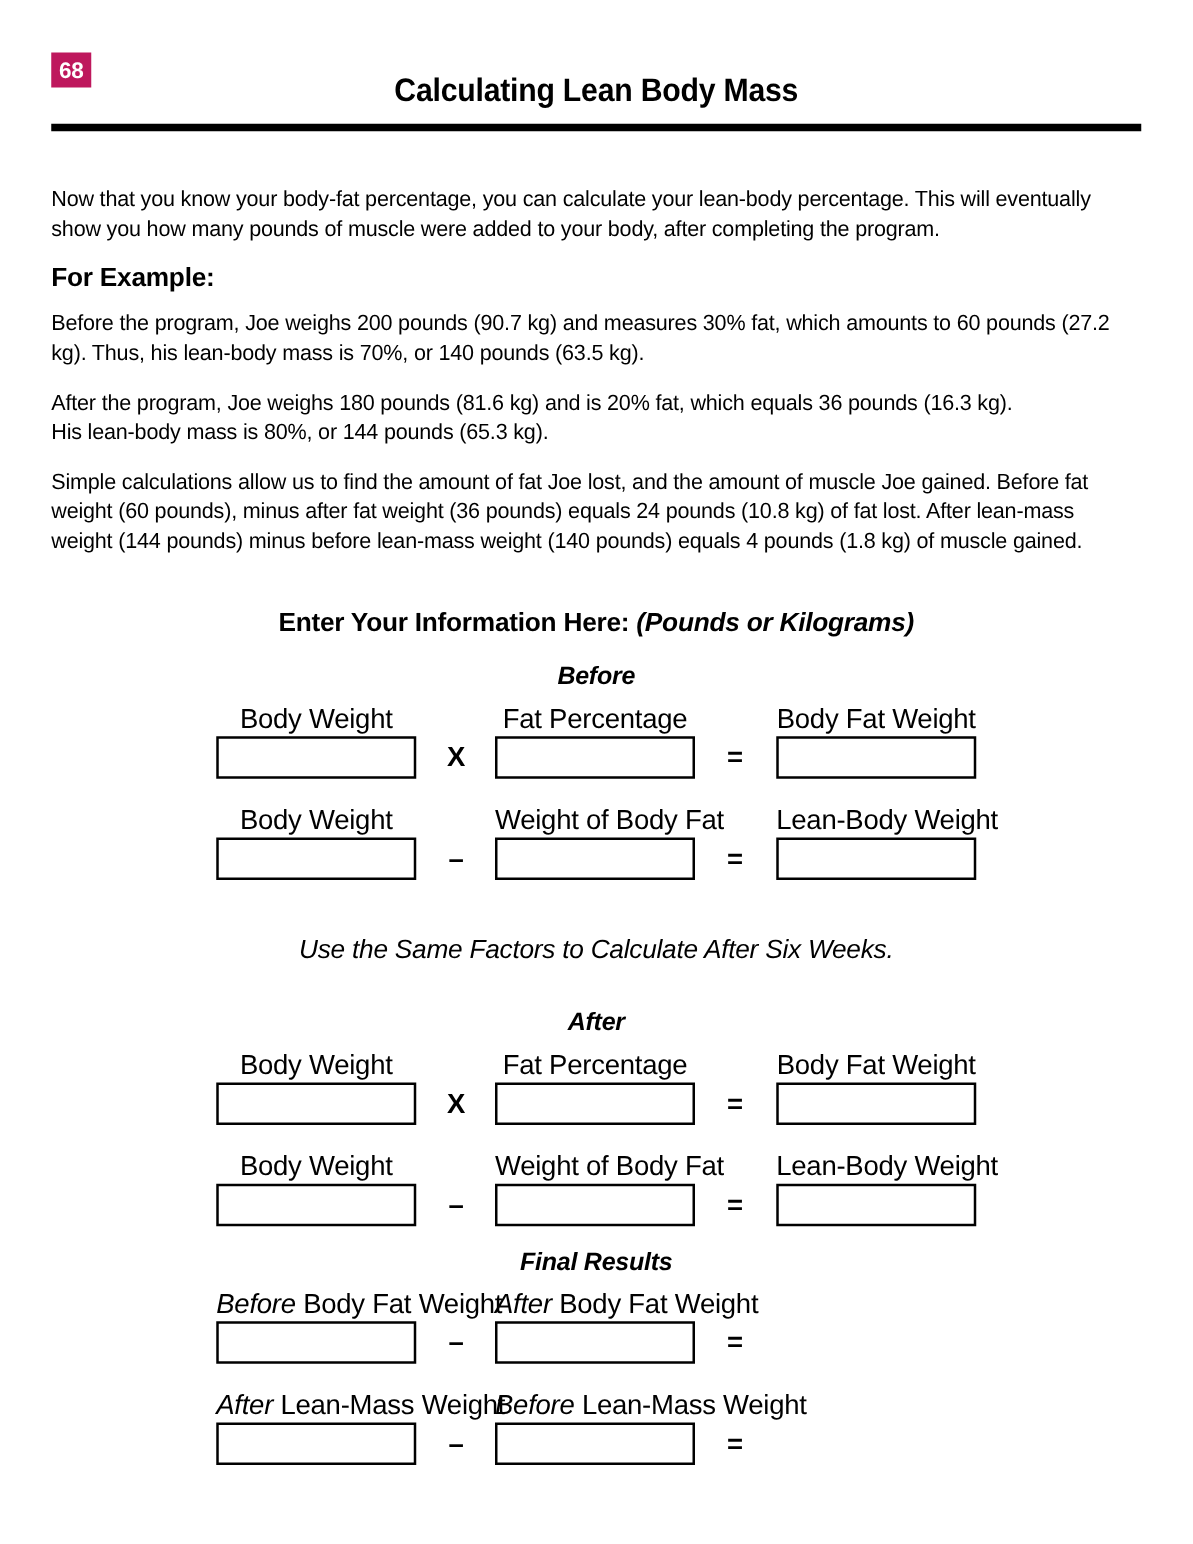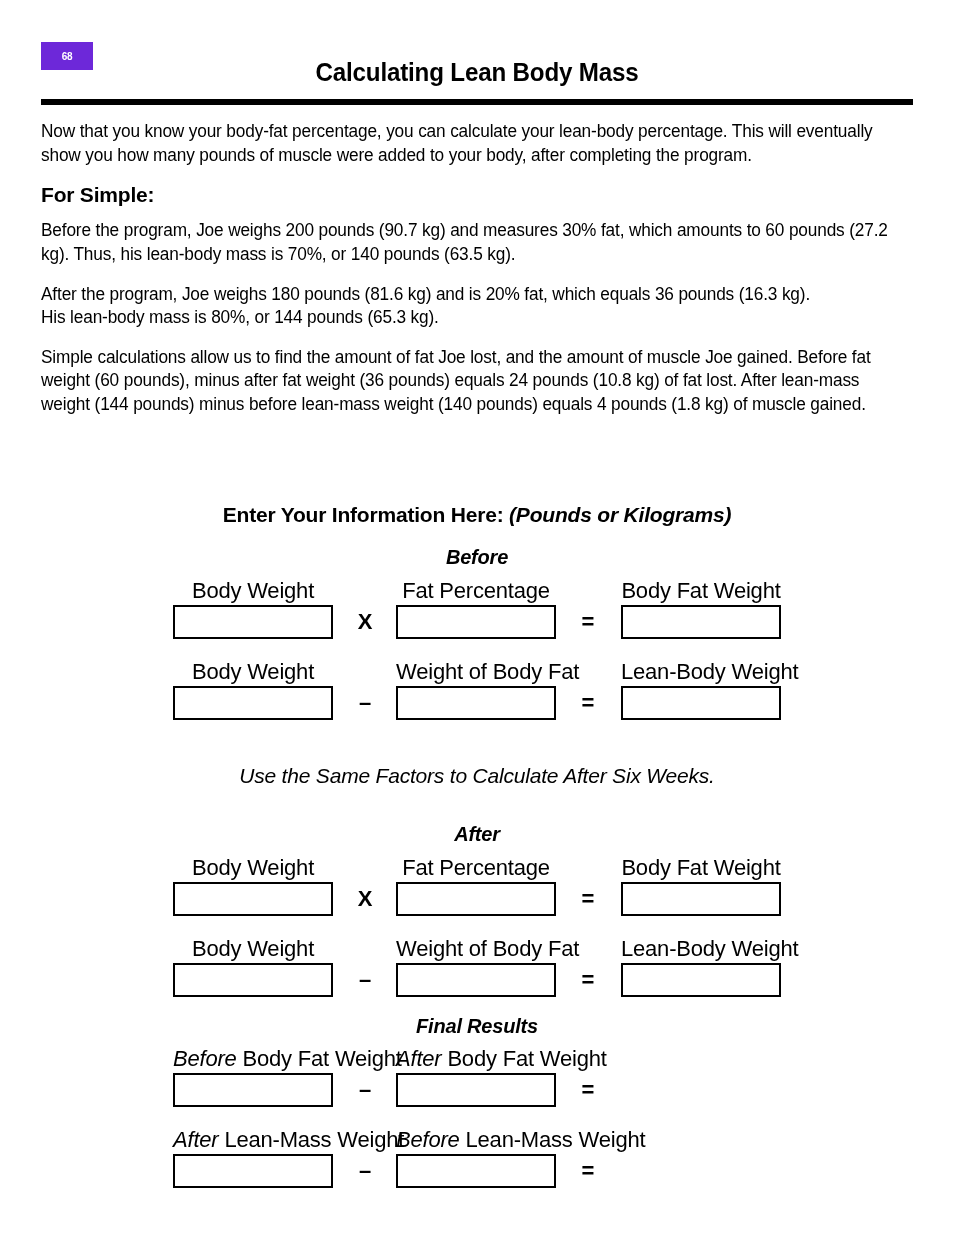--- a/index.html
+++ b/index.html
@@ -19,24 +19,24 @@
   
   .page-header {
     position: absolute;
     left: 0; top: 0;
     width: 954px;
     height: 112px;
   }
   .page-badge {
     position: absolute;
     left: 41px; top: 42px;
-    width: 52px; height: 28px;
-    background: #6d28d9;
+    width: 32px; height: 28px;
+    background: #be185d;
     color: #ffffff;
-    font-size: 10px;
+    font-size: 18px;
     font-weight: bold;
     display: flex;
     align-items: center;
     justify-content: center;
     letter-spacing: -0.3px;
   }
   .page-title {
     position: absolute;
     left: 0; top: 57px;
     width: 954px;
@@ -50,21 +50,21 @@
     position: absolute;
     left: 41px; top: 99px;
     width: 872px;
     height: 6px;
     background: #000000;
   }
 
   
   .content {
     position: absolute;
-    left: 41px; top: 120px;
+    left: 41px; top: 148px;
     width: 872px;
   }
   p.body-text {
     margin: 0 0 16px 0;
     font-size: 17.5px;
     line-height: 1.35;
     letter-spacing: -0.15px;
     transform: scaleX(0.985);
     transform-origin: left center;
   }
@@ -80,21 +80,20 @@
   .forms {
     position: absolute;
     left: 0;
     width: 954px;
   }
   .enter-heading {
     text-align: center;
     font-size: 21px;
     font-weight: bold;
     letter-spacing: -0.2px;
-    margin-top: 16px;
   }
   .enter-heading .paren {
     font-style: italic;
     font-weight: bold;
   }
   .group-title {
     text-align: center;
     font-size: 20px;
     font-weight: bold;
     font-style: italic;
@@ -155,21 +154,21 @@
 <body>
 
 <div class="page-header">
   <div class="page-badge">68</div>
   <div class="page-title">Calculating Lean Body Mass</div>
   <div class="header-rule"></div>
 </div>
 
 <div class="content">
   <p class="body-text">Now that you know your body-fat percentage, you can calculate your lean-body percentage. This will eventually show you how many pounds of muscle were added to your body, after completing the program.</p>
-  <h2 class="section-heading">For Simple:</h2>
+  <h2 class="section-heading">For Example:</h2>
   <p class="body-text">Before the program, Joe weighs 200 pounds (90.7 kg) and measures 30% fat, which amounts to 60 pounds (27.2 kg). Thus, his lean-body mass is 70%, or 140 pounds (63.5 kg).</p>
   <p class="body-text" style="white-space: pre-line;">After the program, Joe weighs 180 pounds (81.6 kg) and is 20% fat, which equals 36 pounds (16.3 kg).
 His lean-body mass is 80%, or 144 pounds (65.3 kg).</p>
   <p class="body-text tight">Simple calculations allow us to find the amount of fat Joe lost, and the amount of muscle Joe gained. Before fat weight (60 pounds), minus after fat weight (36 pounds) equals 24 pounds (10.8 kg) of fat lost. After lean-mass weight (144 pounds) minus before lean-mass weight (140 pounds) equals 4 pounds (1.8 kg) of muscle gained.</p>
 </div>
 
 <div class="forms" style="top: 487px;">
 
   <div class="enter-heading">
     <span>Enter Your Information Here:</span>

